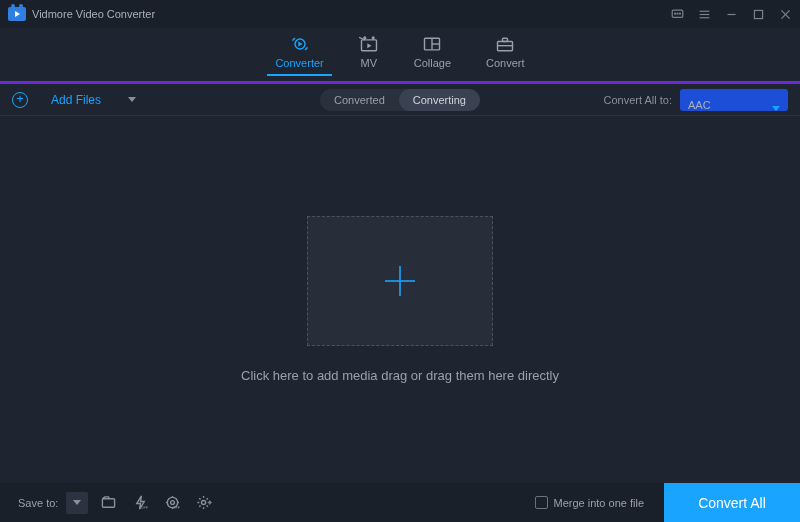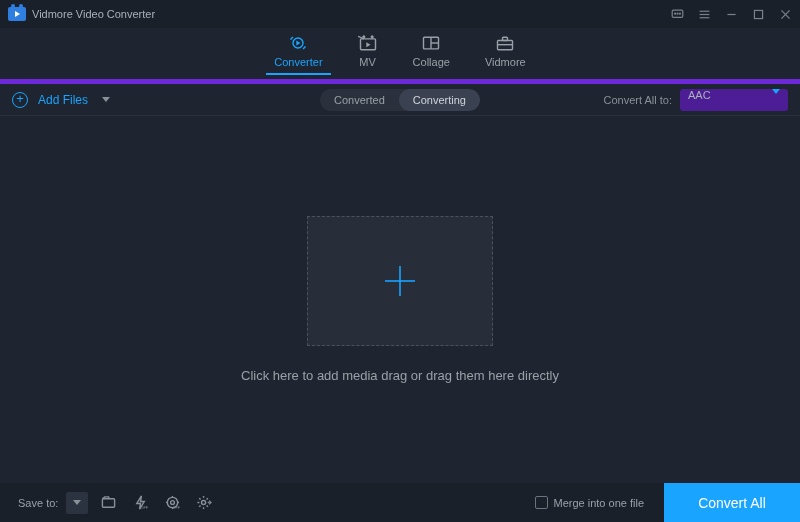--- a/index.html
+++ b/index.html
@@ -8,36 +8,36 @@
 .ttl-left { display:flex; align-items:center; gap:6px; }
 .logo-box { width:18px; height:14px; background:#2f7fe0; border-radius:2px; position:relative; display:flex; align-items:center; justify-content:center; }
 .logo-box::before { content:""; position:absolute; top:-3px; left:3px; width:4px; height:4px; border-radius:50%; background:#2f7fe0; }
 .logo-box::after { content:""; position:absolute; top:-3px; right:3px; width:4px; height:4px; border-radius:50%; background:#2f7fe0; }
 .logo-play { width:0; height:0; border-left:5px solid #fff; border-top:3px solid transparent; border-bottom:3px solid transparent; margin-left:1px; }
 .app-title { font-size:11px; color:#aab0b8; }
 .ttl-right { display:flex; gap:14px; align-items:center; color:#7a8088; }
 .ttl-right span { cursor:pointer; display:flex; align-items:center; }
 .ttl-right svg { width:13px; height:13px; stroke:#7a8088; stroke-width:1.5; fill:none; }
 
-.tabs { height:56px; display:flex; justify-content:center; gap:35px; align-items:center; border-bottom:5px solid #6d28d9; }
+.tabs { height:56px; display:flex; justify-content:center; gap:35px; align-items:center; border-bottom:3px solid #6d28d9; }
 .tab { display:flex; flex-direction:column; align-items:center; gap:4px; cursor:pointer; color:#9aa0a8; font-size:11px; position:relative; padding-bottom:6px; }
 .tab.active { color:#18a4ff; }
 .tab.active::after { content:""; position:absolute; bottom:-1px; left:-8px; right:-8px; height:2px; background:#18a4ff; }
 .tab svg { width:20px; height:18px; stroke:currentColor; fill:none; stroke-width:1.7; }
 
 .subbar { height:32px; display:flex; align-items:center; padding:0 12px; position:relative; border-bottom:1px solid #2a313c; }
-.add-files { display:flex; align-items:center; gap:10px; color:#18a4ff; cursor:pointer; font-size:12px; }
+.add-files { display:flex; align-items:center; gap:23px; color:#18a4ff; cursor:pointer; font-size:12px; }
 .add-files .caret { width:0; height:0; border-left:4px solid transparent; border-right:4px solid transparent; border-top:5px solid #8a9098; margin-left:4px; }
 .plus-circle { width:16px; height:16px; border:1.5px solid #18a4ff; border-radius:50%; display:flex; align-items:center; justify-content:center; }
 .plus-circle::before { content:"+"; color:#18a4ff; font-size:13px; line-height:1; position:relative; top:-1px; }
 .subtabs { position:absolute; left:50%; transform:translateX(-50%); display:flex; background:#2a313c; border-radius:12px; height:22px; overflow:hidden; }
 .subtab { padding:0 14px; display:flex; align-items:center; font-size:11px; cursor:pointer; color:#9aa0a8; }
 .subtab.active { background:#3a4150; color:#d0d5db; border-radius:12px; }
 .convert-all-to { position:absolute; right:12px; display:flex; align-items:center; gap:8px; font-size:11px; color:#8a9098; }
-.fmt-select { background:#4c1d95; height:22px; width:108px; display:flex; align-items:flex-start; justify-content:space-between; padding:0 8px; border-radius:3px; cursor:pointer; color:#aab0b8; }
+.fmt-select { background:#1d4ed8; height:22px; width:108px; display:flex; align-items:flex-end; justify-content:space-between; padding:0 8px; border-radius:3px; cursor:pointer; color:#aab0b8; }
 .fmt-select .dcaret { width:0; height:0; border-left:4px solid transparent; border-right:4px solid transparent; border-top:5px solid #18a4ff; }
 
 .main { height:367px; display:flex; flex-direction:column; align-items:center; justify-content:center; background:#1e2530; }
 .dropzone { width:186px; height:130px; border:1.5px dashed #4a5160; background:#272e3a; display:flex; align-items:center; justify-content:center; cursor:pointer; }
 .dropzone svg { width:46px; height:46px; stroke:#18a4ff; stroke-width:1.6; }
 .drop-hint { margin-top:22px; color:#9aa0a8; font-size:13px; }
 
 .bottombar { height:39px; background:#1a202a; display:flex; align-items:center; padding:0 0 0 10px; gap:8px; font-size:11px; color:#9aa0a8; }
 .save-to-label { white-space:nowrap;margin-left:8px; }
 .path-box { flex:0 0 250px; height:22px; background:#2c3340; display:flex; align-items:center; padding:0 8px; border-radius:2px; color:#aab0b8; overflow:hidden; white-space:nowrap; }
@@ -123,21 +123,21 @@
         <line x1="12" y1="10" x2="21" y2="10"></line>
       </svg>
     <span>Collage</span>
   </div>
   <div class="tab">
     <svg viewBox="0 0 24 20">
         <rect x="3" y="7" width="18" height="11" rx="1"></rect>
         <rect x="9" y="3" width="6" height="4" rx="1"></rect>
         <line x1="3" y1="12" x2="21" y2="12"></line>
       </svg>
-    <span>Vidmore</span>
+    <span>Convert</span>
   </div>
 </div>
 
 <div class="subbar">
   <div class="add-files">
     <span class="plus-circle"></span>
     <span>Add Files</span>
     <span class="caret"></span>
   </div>
   <div class="subtabs">

